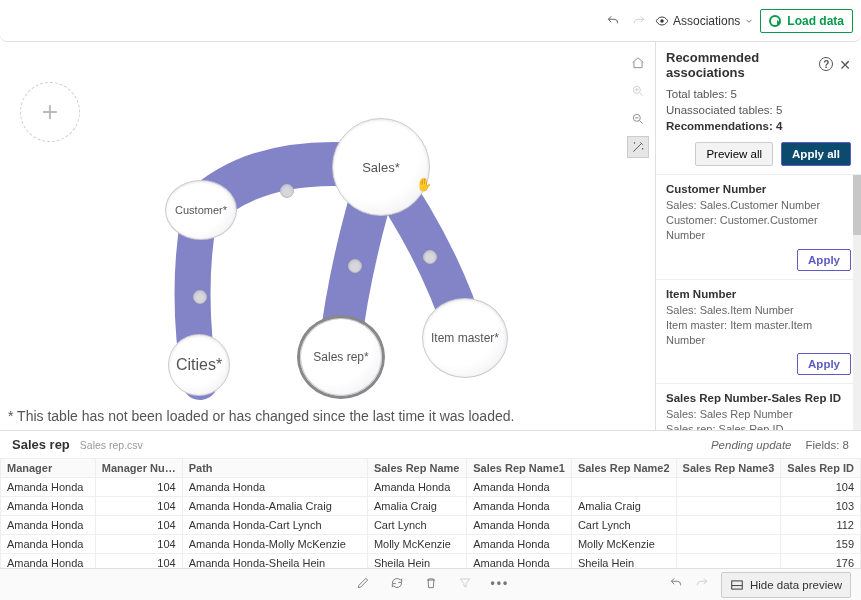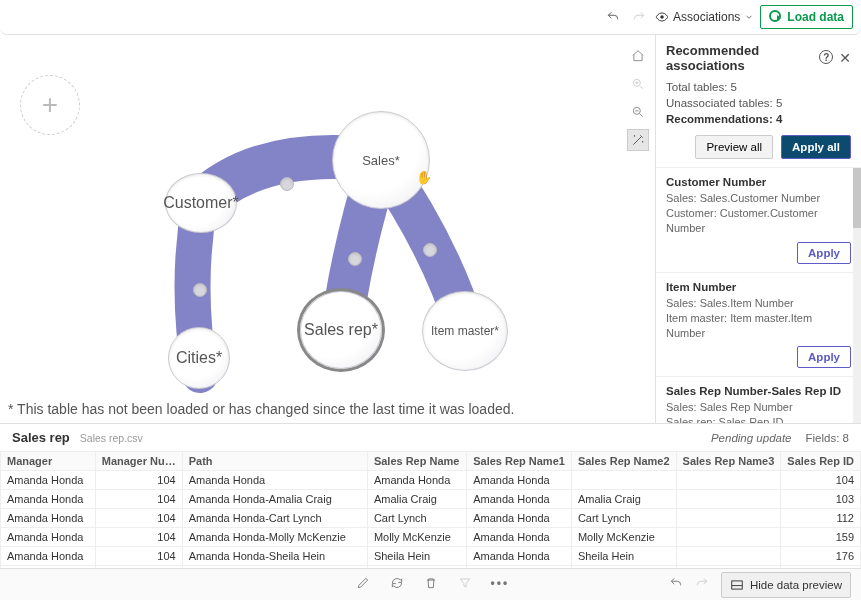--- a/index.html
+++ b/index.html
@@ -1,23 +1,23 @@
 <!DOCTYPE html>
 <html><head>
 <meta charset="utf-8">
 <style>
   * { box-sizing: border-box; margin: 0; padding: 0; }
   body { font-family: "Segoe UI", Arial, sans-serif; font-size: 12px; color: #333; background: #fff; width: 861px; height: 600px; overflow: hidden; position: relative; }
   
   
-  .top-toolbar { height: 35px; display: flex; justify-content: flex-end; align-items: center; gap: 6px; padding: 0 8px; border-bottom: 1px solid #e0e0e0; border-radius: 7px; }
+  .top-toolbar { height: 42px; display: flex; justify-content: flex-end; align-items: center; gap: 6px; padding: 0 8px; border-bottom: 1px solid #e0e0e0; border-radius: 7px; }
   .top-toolbar .icon-btn { width: 20px; height: 20px; display: flex; align-items: center; justify-content: center; color: #555; cursor: pointer; }
   .top-toolbar .icon-btn.disabled { color: #ccc; }
   .top-toolbar .assoc-dropdown { display: flex; align-items: center; gap: 4px; color: #333; cursor: pointer; font-size: 12px;}
-  .load-data-btn { border: 1px solid #0a9a4b; color: #0a9a4b; padding: 4px 8px; display: flex; align-items: flex-start; gap: 6px; border-radius: 2px; cursor: pointer; font-size: 12px; font-weight: 600;}
+  .load-data-btn { border: 1px solid #0a9a4b; color: #0a9a4b; padding: 4px 8px; display: flex; align-items: center; gap: 6px; border-radius: 2px; cursor: pointer; font-size: 12px; font-weight: 600;}
   .load-data-btn .circle { width: 12px; height: 12px; border: 2px solid #0a9a4b; border-radius: 50%; position: relative; }
   .load-data-btn .circle::after { content: ""; position: absolute; right: -2px; top: 3px; border-top: 3px solid transparent; border-bottom: 3px solid transparent; border-left: 4px solid #0a9a4b; }
 
   .main-row { display: flex; height: 388px; }
   .canvas-area { flex: 1; position: relative; background: #fff; }
   .canvas-side-icons { position: absolute; right: 6px; top: 10px; display: flex; flex-direction: column; gap: 6px; align-items: center; }
   .canvas-side-icons .side-btn { width: 22px; height: 22px; display: flex; align-items: center; justify-content: center; color: #888; cursor: pointer; }
   .canvas-side-icons .side-btn.active { background: #e6e6e6; border: 1px solid #ccc; color:#555;}
   .canvas-side-icons .side-btn svg { width:14px; height:14px; }
   
@@ -112,27 +112,27 @@
       <path d="M 200 168 Q 260 110 380 125" stroke="#8383c8" stroke-width="44" fill="none" stroke-linecap="round"></path>
       <path d="M 200 168 Q 185 250 200 340" stroke="#8383c8" stroke-width="36" fill="none" stroke-linecap="round"></path>
       <path d="M 380 125 Q 350 220 340 305" stroke="#8383c8" stroke-width="42" fill="none" stroke-linecap="round"></path>
       <path d="M 380 125 Q 440 210 466 295" stroke="#8383c8" stroke-width="40" fill="none" stroke-linecap="round"></path>
     </svg>
 
     <div class="bubble" style="left:332px;top:76px;width:98px;height:98px;font-size:13px">
         <span>Sales*</span>
       <span style="position:absolute; right:-4px; top:58px; cursor:grab;">✋</span>
     </div>
-    <div class="bubble" style="left:165px;top:138px;width:72px;height:60px;font-size:16px">
+    <div class="bubble" style="left:165px;top:138px;width:72px;height:60px;font-size:11px">
         <span>Customer*</span>
       </div>
     <div class="bubble" style="left:168px;top:292px;width:62px;height:62px;font-size:16px">
         <span>Cities*</span>
       </div>
-    <div class="bubble selected" style="left:300px;top:256px;width:82px;height:78px;font-size:16px">
+    <div class="bubble selected" style="left:300px;top:276px;width:82px;height:78px;font-size:12px">
         <span>Sales rep*</span>
       </div>
     <div class="bubble" style="left:422px;top:256px;width:86px;height:80px;font-size:12px">
         <span>Item master*</span>
       </div>
 
     <div class="bubble small-dot" style="left:280px;top:142px"></div>
     <div class="bubble small-dot" style="left:193px;top:248px"></div>
     <div class="bubble small-dot" style="left:348px;top:217px"></div>
     <div class="bubble small-dot" style="left:423px;top:208px"></div>

